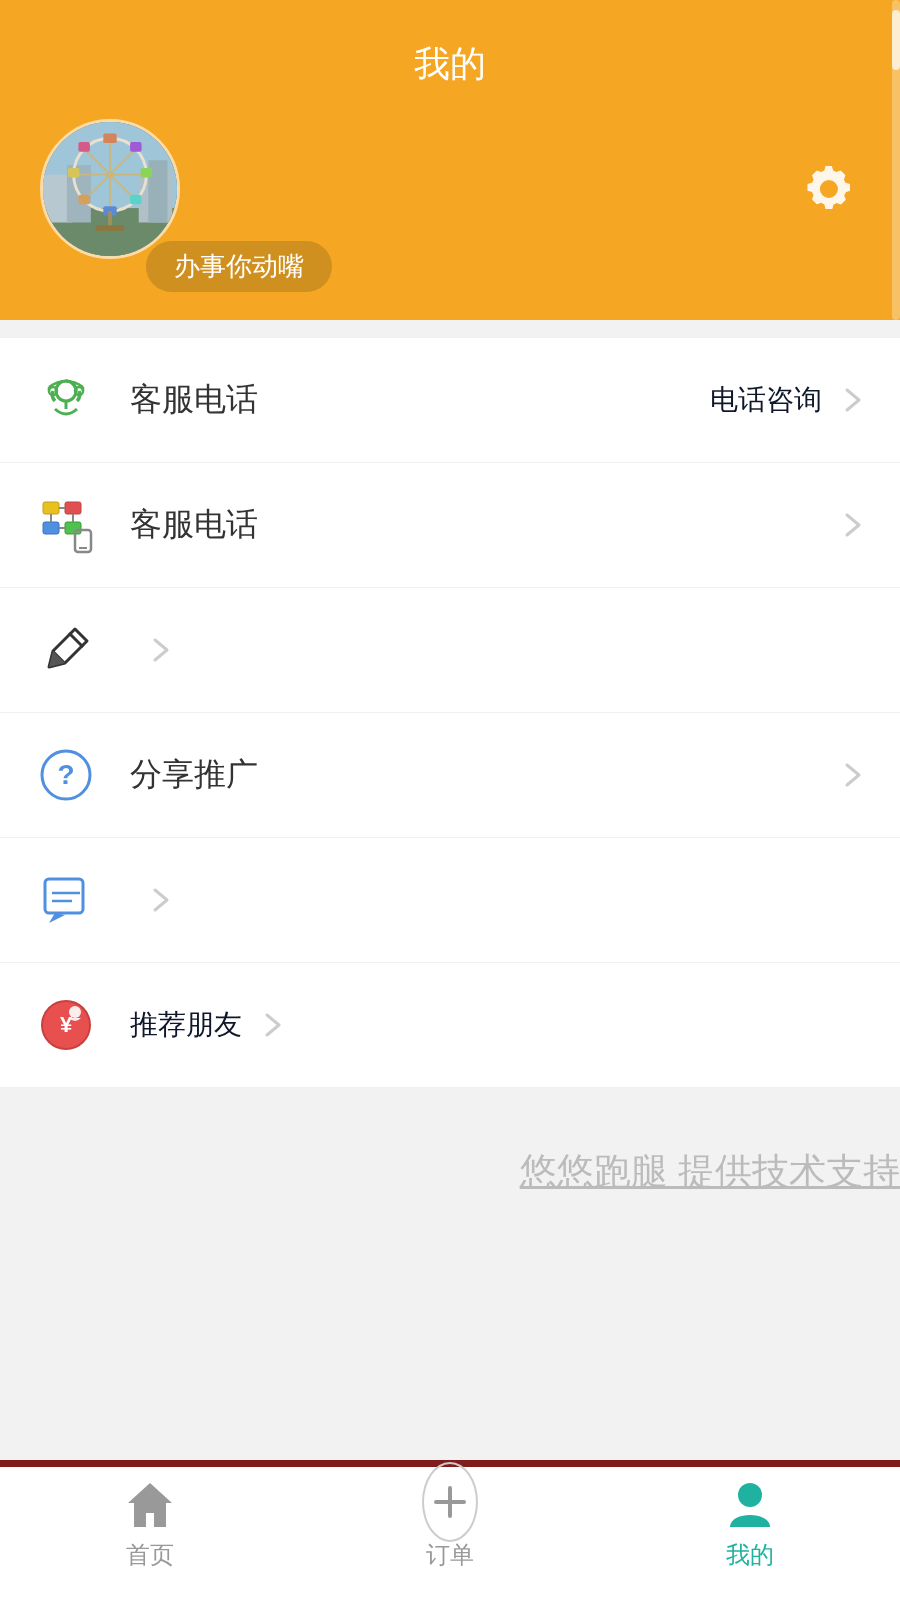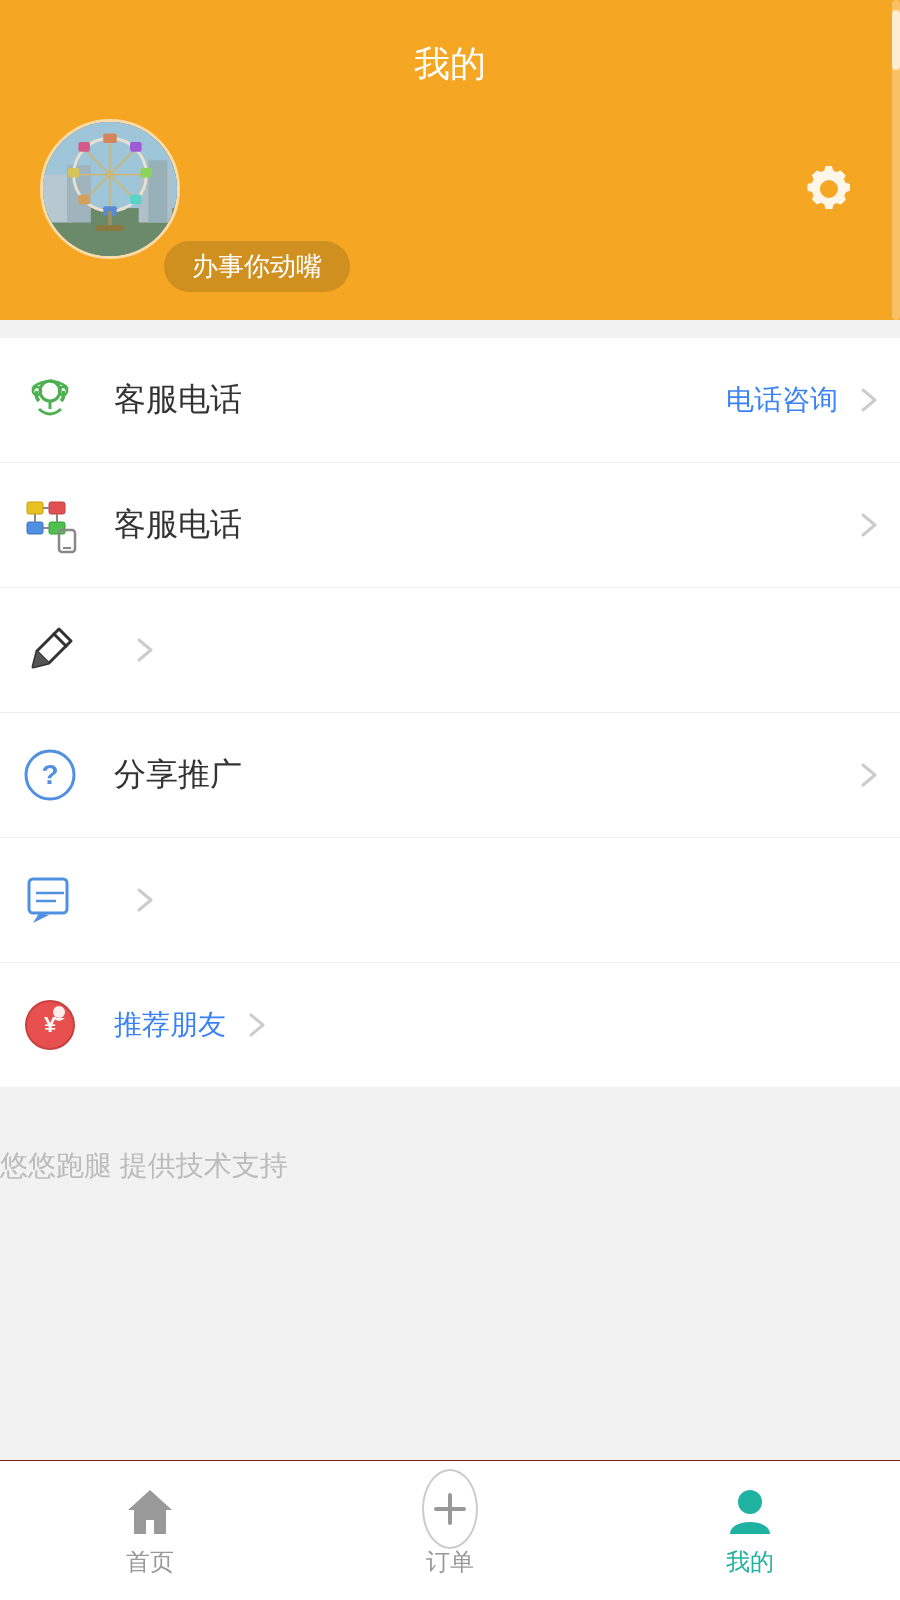--- a/index.html
+++ b/index.html
@@ -69,21 +69,21 @@
       cursor: pointer;
     }
     .gear-icon-btn svg {
       width: 50px;
       height: 50px;
       fill: rgba(255,255,255,0.9);
     }
     .username-badge {
       position: absolute;
       bottom: 28px;
-      left: 164px;
+      left: 146px;
       background: rgba(200,140,30,0.85);
       color: #fff;
       font-size: 26px;
       padding: 8px 28px;
       border-radius: 30px;
       margin-top: 20px;
     }
 
     
     .scrollbar {
@@ -112,21 +112,21 @@
 
     
     .menu-list {
       background: #fff;
       width: 100%;
     }
     .menu-item {
       display: flex;
       align-items: center;
       width: 100%;
-      padding: 28px 16px;
+      padding: 28px 32px;
       border-bottom: 1px solid #f0f0f0;
       cursor: pointer;
       background: #fff;
       position: relative;
     }
     .menu-item:last-child {
       border-bottom: none;
     }
     .menu-icon {
       width: 68px;
@@ -141,56 +141,56 @@
       width: 58px;
       height: 58px;
     }
     .menu-label {
       font-size: 32px;
       color: #333;
       flex: 1;
     }
     .menu-sublabel {
       font-size: 28px;
-      color: #3b82f6;
+      color: #0f172a;
       margin-right: 16px;
     }
     .chevron-icon {
       width: 30px;
       height: 30px;
       display: flex;
       align-items: center;
       justify-content: center;
     }
     .chevron-icon svg {
       width: 28px;
       height: 28px;
       fill: #ccc;
     }
 
     
     .tech-support {
-      text-align: left;
+      text-align: right;
       color: #bbb;
-      font-size: 28px;
+      font-size: 37px;
       padding: 60px 0 40px;
       background: #f2f2f2;
+      text-decoration: underline;
     }
 
     
     .bottom-nav {
       position: absolute;
       bottom: 0;
       left: 0;
       width: 900px;
       height: 140px;
       background: #fff;
-      border-top: 1px solid #7f1d1d;
-      display: flex;
-      align-items: center;
+      border-top: 7px solid #7f1d1d;
+      display: flex;
       justify-content: space-around;
     }
     .nav-item {
       display: flex;
       flex-direction: column;
       align-items: center;
       cursor: pointer;
       flex: 1;
       padding: 10px 0;
     }

